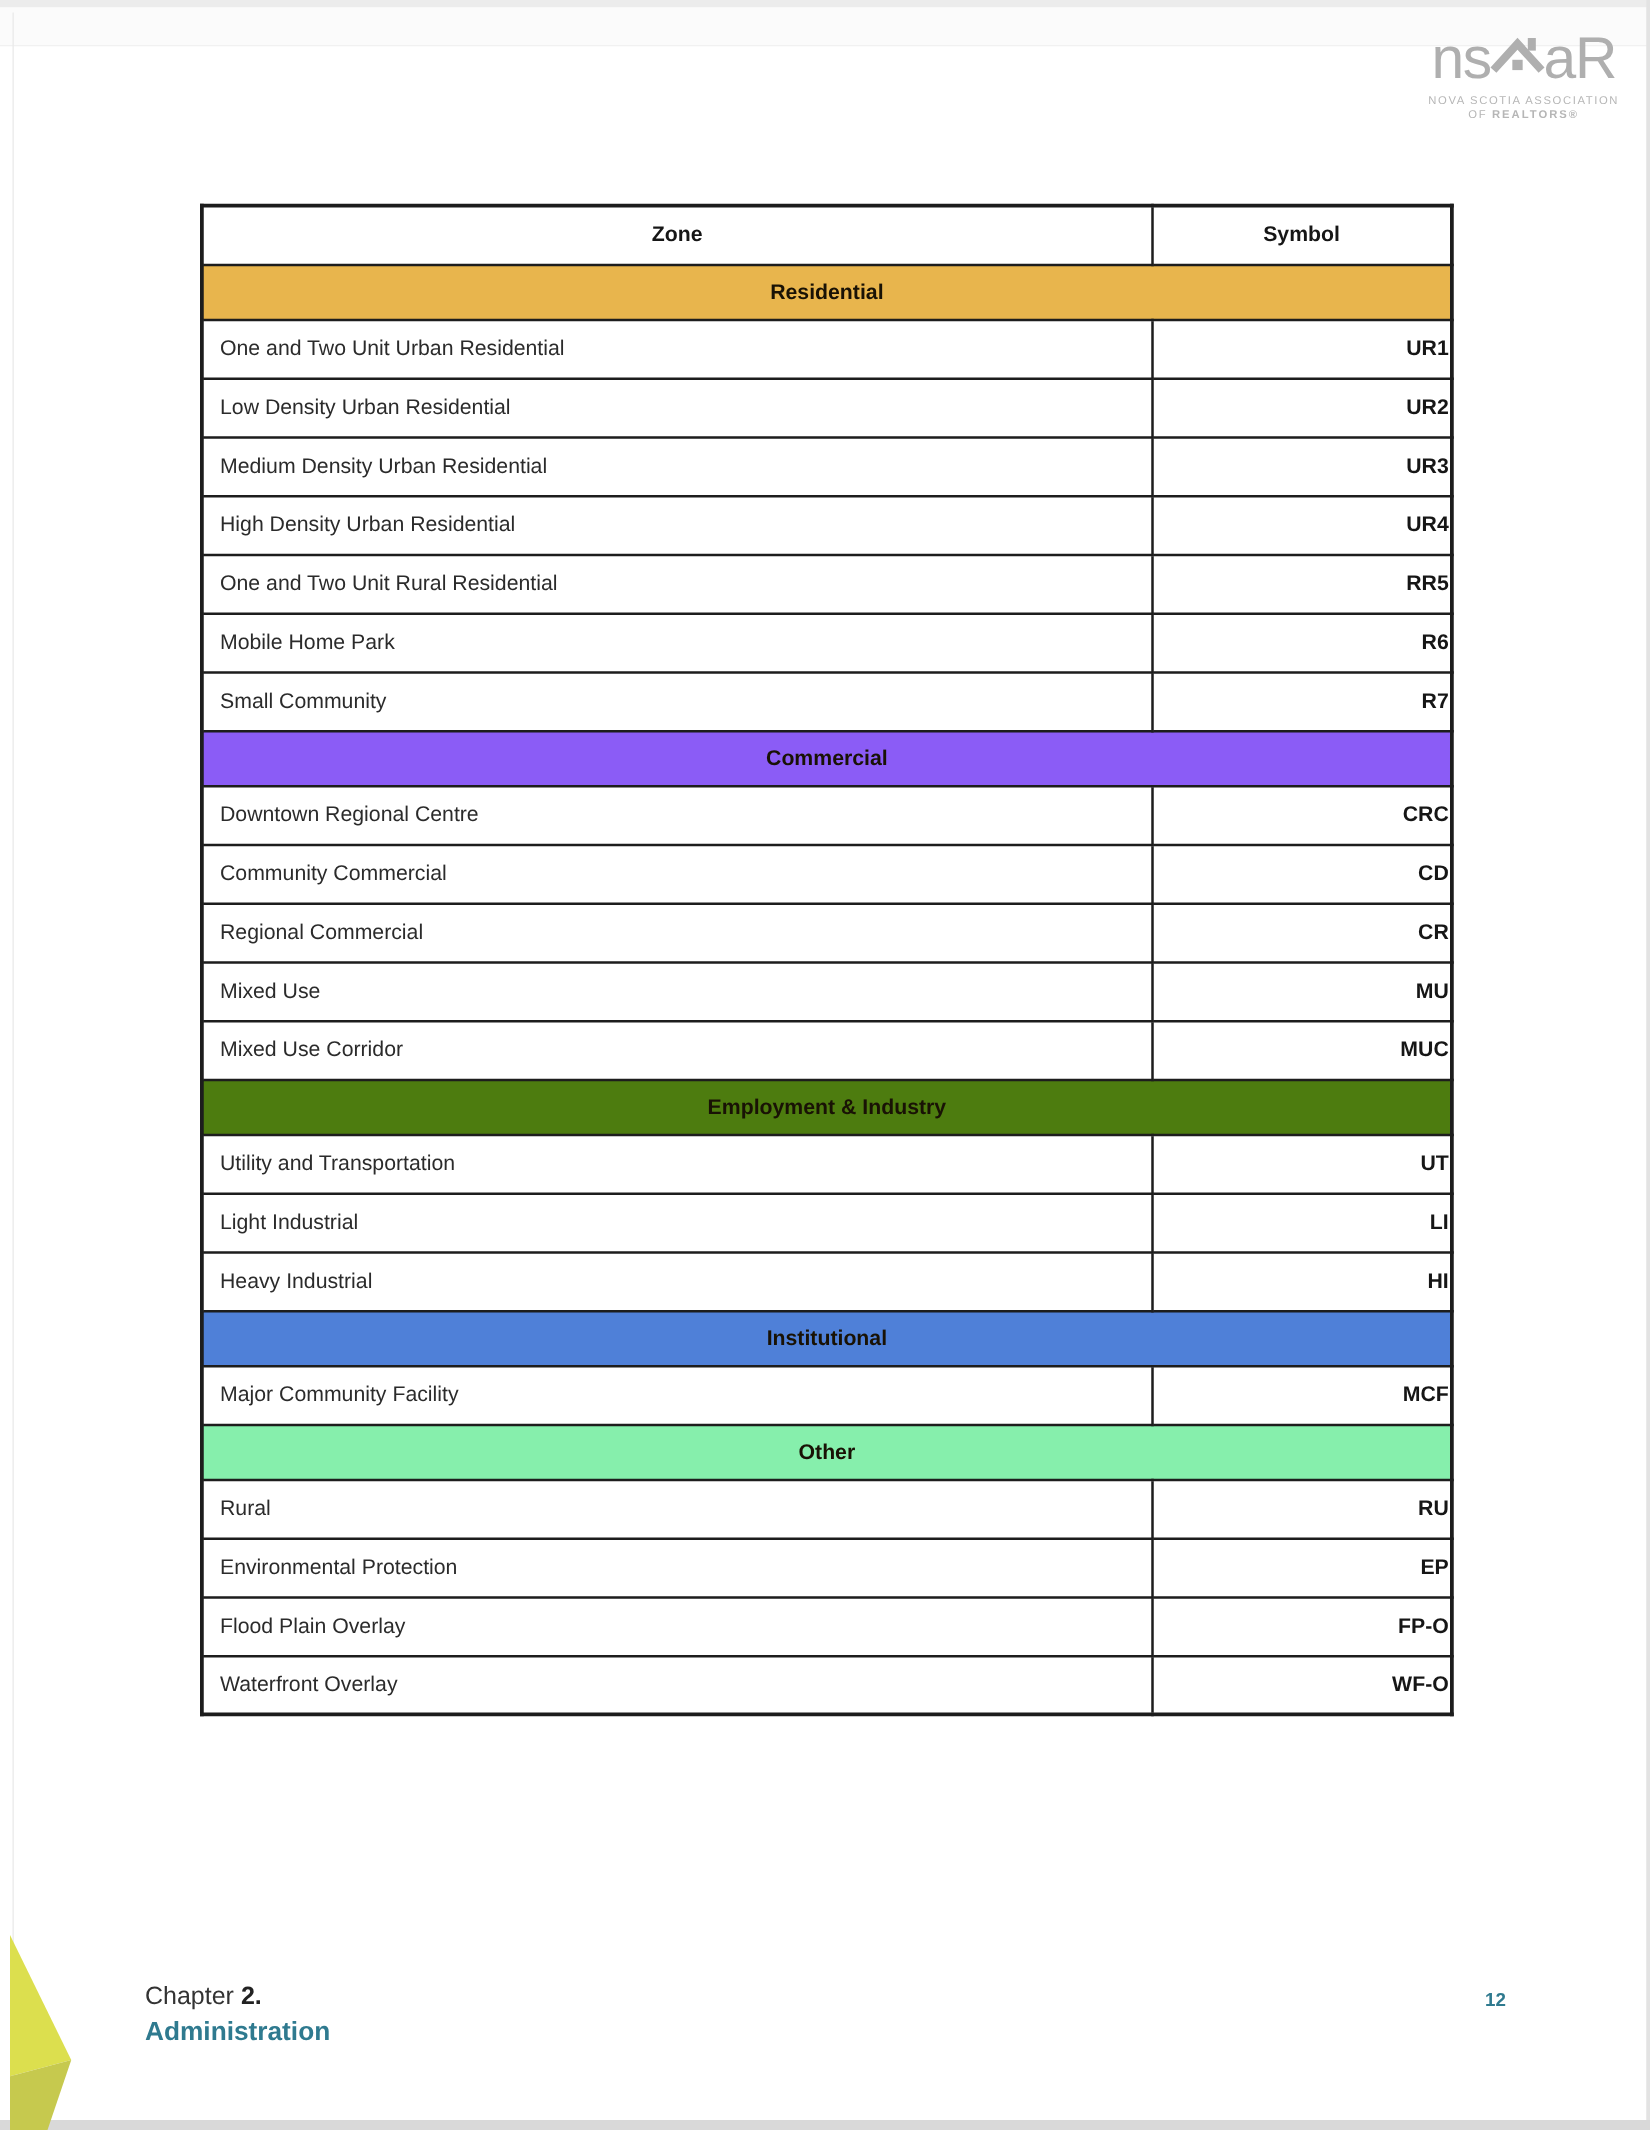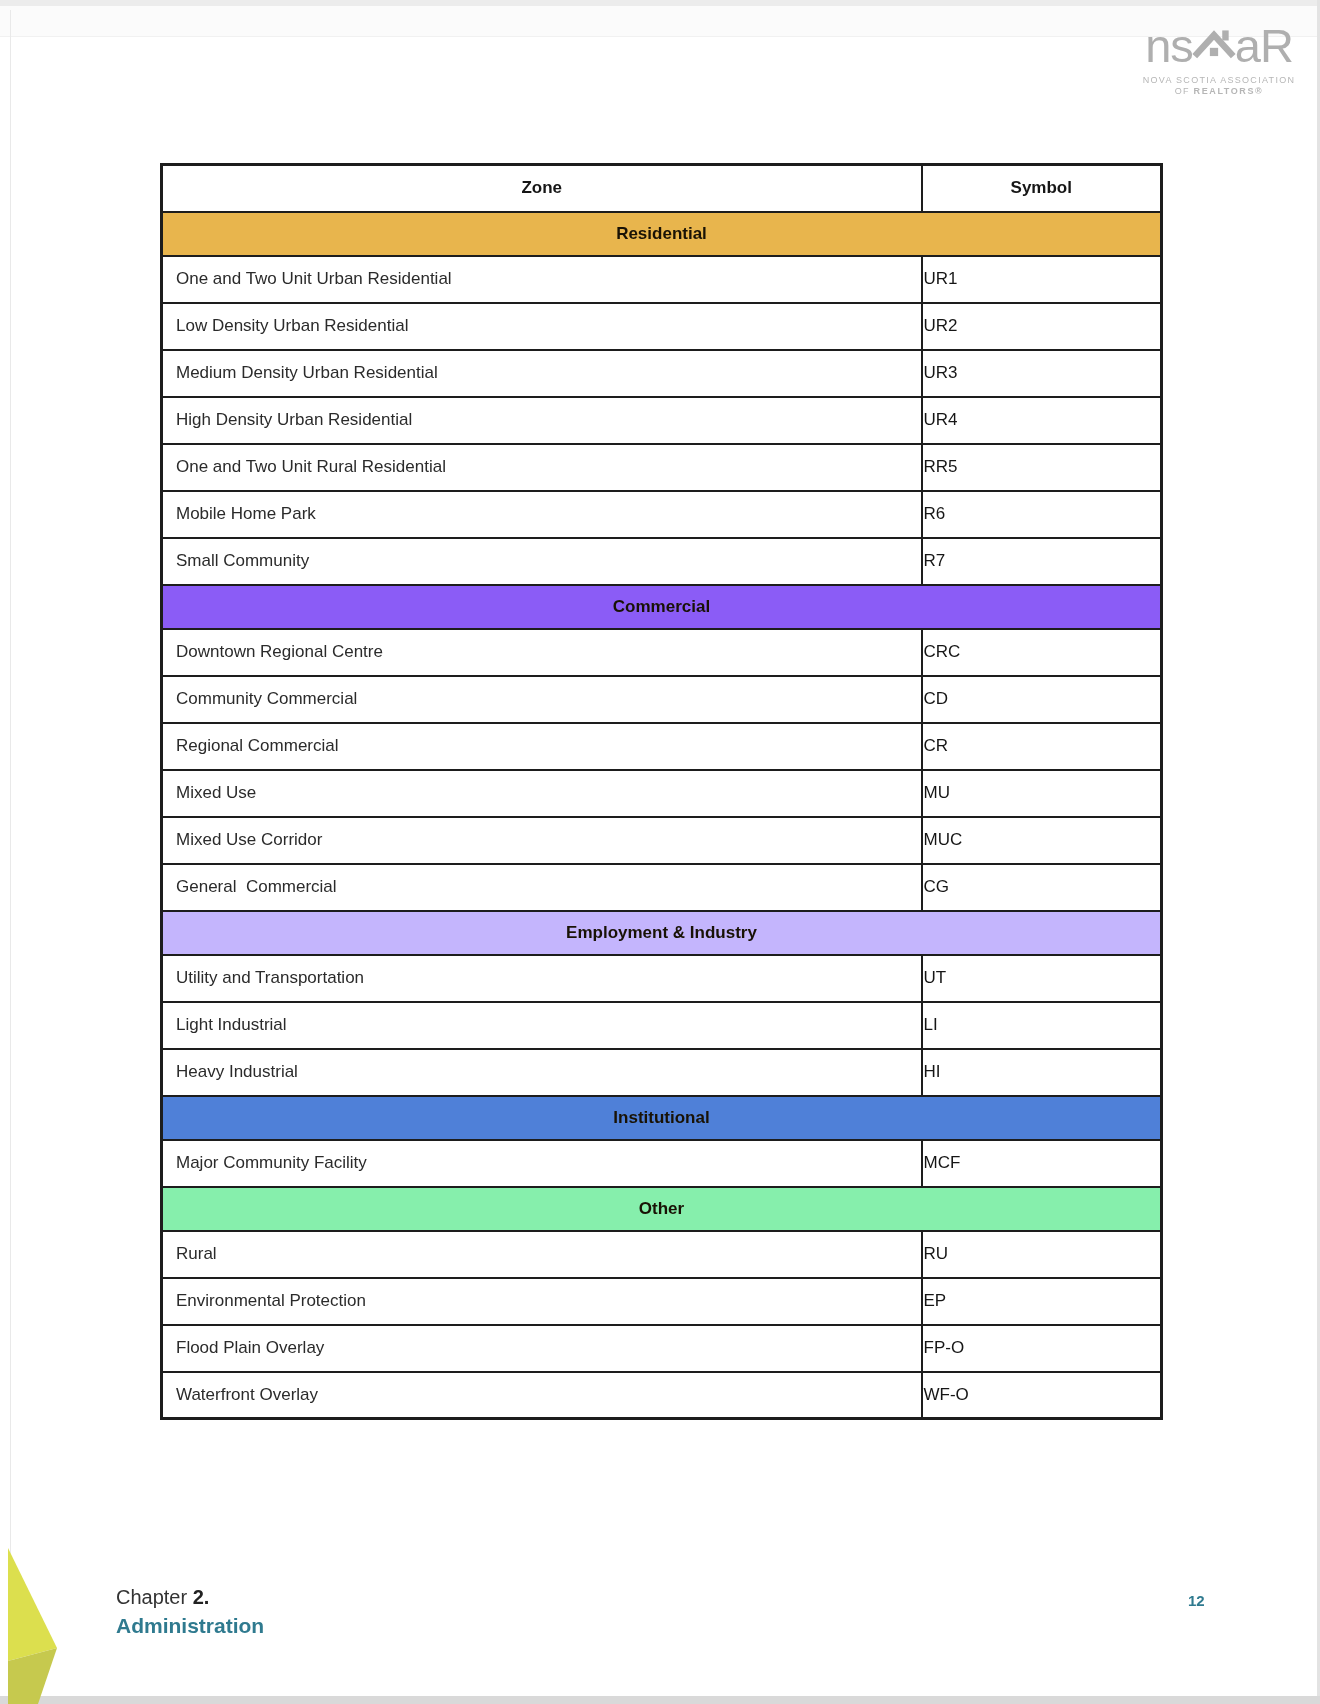--- a/index.html
+++ b/index.html
@@ -29,21 +29,21 @@
   table.zoning{border:3px solid #1d1d1d;}
   table.zoning td,table.zoning th{border:2px solid #1d1d1d;font-size:17px;}
   col.c-zone{width:760px;}
   col.c-sym{width:240px;}
   tr.head-row{height:47px;}
   tr.head-row th{background:#ffffff;font-weight:700;text-align:center;color:#161616;}
   tr.band-row{height:44px;}
   tr.band-row td{text-align:center;font-weight:700;color:#191205;}
   tr.data-row{height:47px;}
   td.zone-cell{text-align:left;padding-left:13px;color:#2b2b2b;white-space:pre-wrap;}
-  td.symbol-cell{text-align:left;font-weight:400;color:#161616;}
+  td.symbol-cell{text-align:right;font-weight:700;color:#161616;}
 
   
   .footer-left{position:absolute;left:116px;top:1586px;}
   .chapter-line{font-size:20px;color:#333;}
   .chapter-line .num{font-weight:700;color:#222;}
   .chapter-title{margin-top:5px;font-size:21px;font-weight:700;color:#2f7a8f;}
   .page-num{position:absolute;left:1188px;top:1592px;font-size:15px;font-weight:700;color:#2f7a8f;}
 
   .ribbon{position:absolute;left:7px;top:1548px;}
 </style>
@@ -130,26 +130,22 @@
           <td class="symbol-cell">CR</td>
         </tr>
         <tr class="data-row">
           <td class="zone-cell">Mixed Use</td>
           <td class="symbol-cell">MU</td>
         </tr>
         <tr class="data-row">
           <td class="zone-cell">Mixed Use Corridor</td>
           <td class="symbol-cell">MUC</td>
         </tr>
-        <tr class="data-row">
-          <td class="zone-cell">General  Commercial</td>
-          <td class="symbol-cell">CG</td>
-        </tr>
         <tr class="band-row">
-          <td colspan="2" style="background: #c4b5fd;">Employment &amp; Industry</td>
+          <td colspan="2" style="background: #4d7c0f;">Employment &amp; Industry</td>
         </tr>
         <tr class="data-row">
           <td class="zone-cell">Utility and Transportation</td>
           <td class="symbol-cell">UT</td>
         </tr>
         <tr class="data-row">
           <td class="zone-cell">Light Industrial</td>
           <td class="symbol-cell">LI</td>
         </tr>
         <tr class="data-row">

